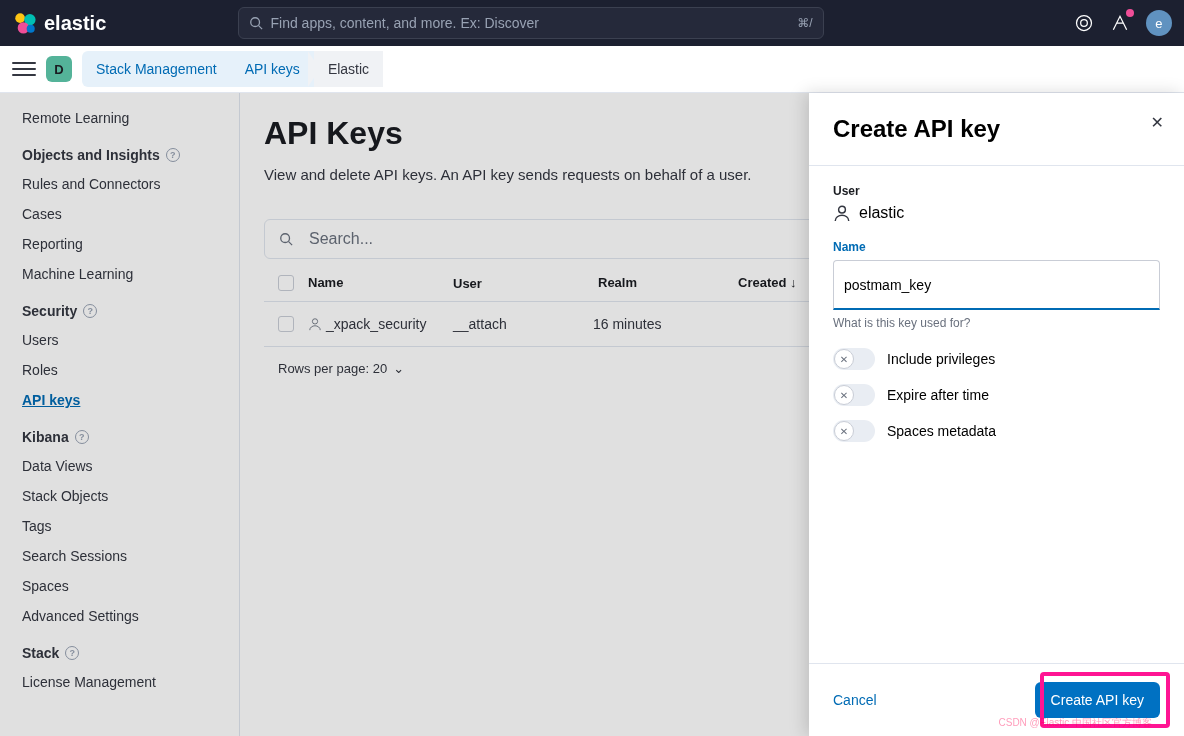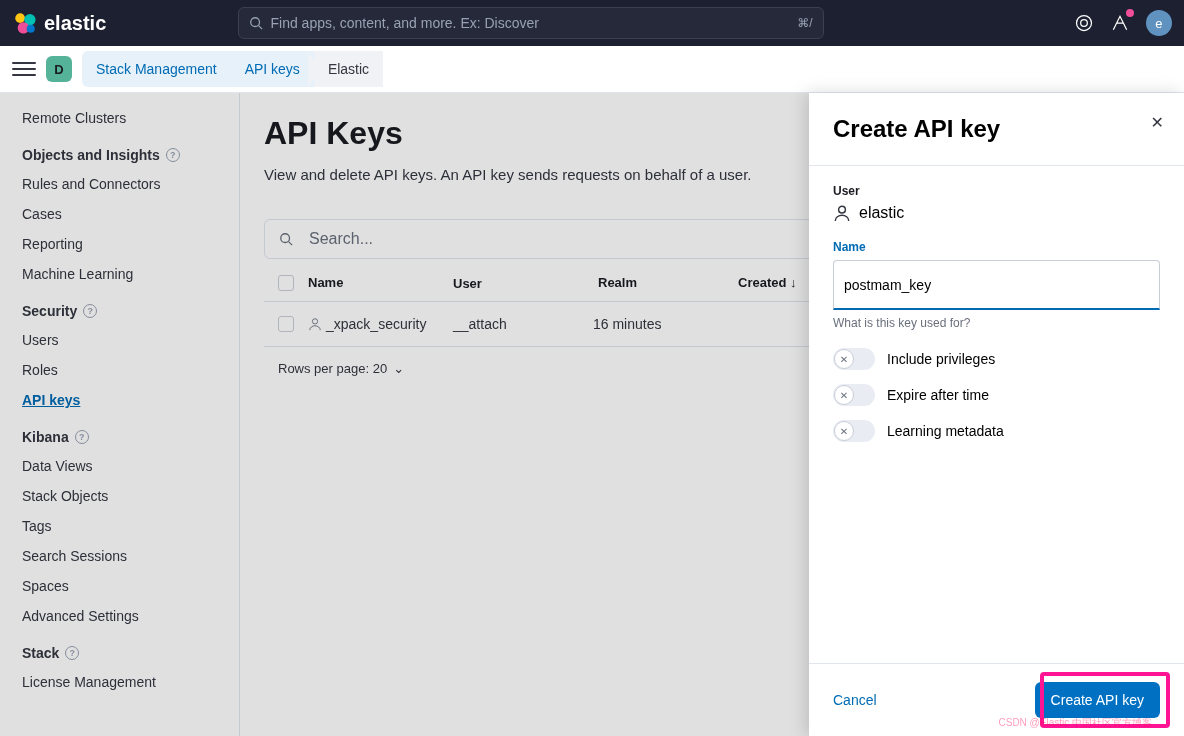--- a/index.html
+++ b/index.html
@@ -115,21 +115,21 @@
     <div class="crumb blue">Stack Management</div>
     <div class="crumb blue">API keys</div>
     <div class="crumb gray">Elastic</div>
   </div>
 </div>
 
 <div class="content">
   <div class="dim-overlay"></div>
 
   <div class="leftnav">
-    <div class="item">Remote Clusters</div>
+    <div class="item">Remote Learning</div>
     <div class="section">
         <span>Objects and Insights</span>
         <span class="qmark">?</span>
       </div>
     <div class="item">Rules and Connectors</div>
     <div class="item">Cases</div>
     <div class="item">Reporting</div>
     <div class="item">Machine Learning</div>
     <div class="section">
         <span>Security</span>
@@ -221,21 +221,21 @@
       <div class="toggle-row">
         <div class="switch">
             <div class="knob">✕</div>
           </div>
         <span>Expire after time</span>
       </div>
       <div class="toggle-row">
         <div class="switch">
             <div class="knob">✕</div>
           </div>
-        <span>Learning metadata</span>
+        <span>Spaces metadata</span>
       </div>
     </div>
     <div class="flyout-foot">
       <span class="btn-cancel">Cancel</span>
       <button class="btn-primary">Create API key</button>
     </div>
     <div class="highlight-box"></div>
   </div>
 
   <div class="watermark">CSDN @Elastic 中国社区官方博客</div>

